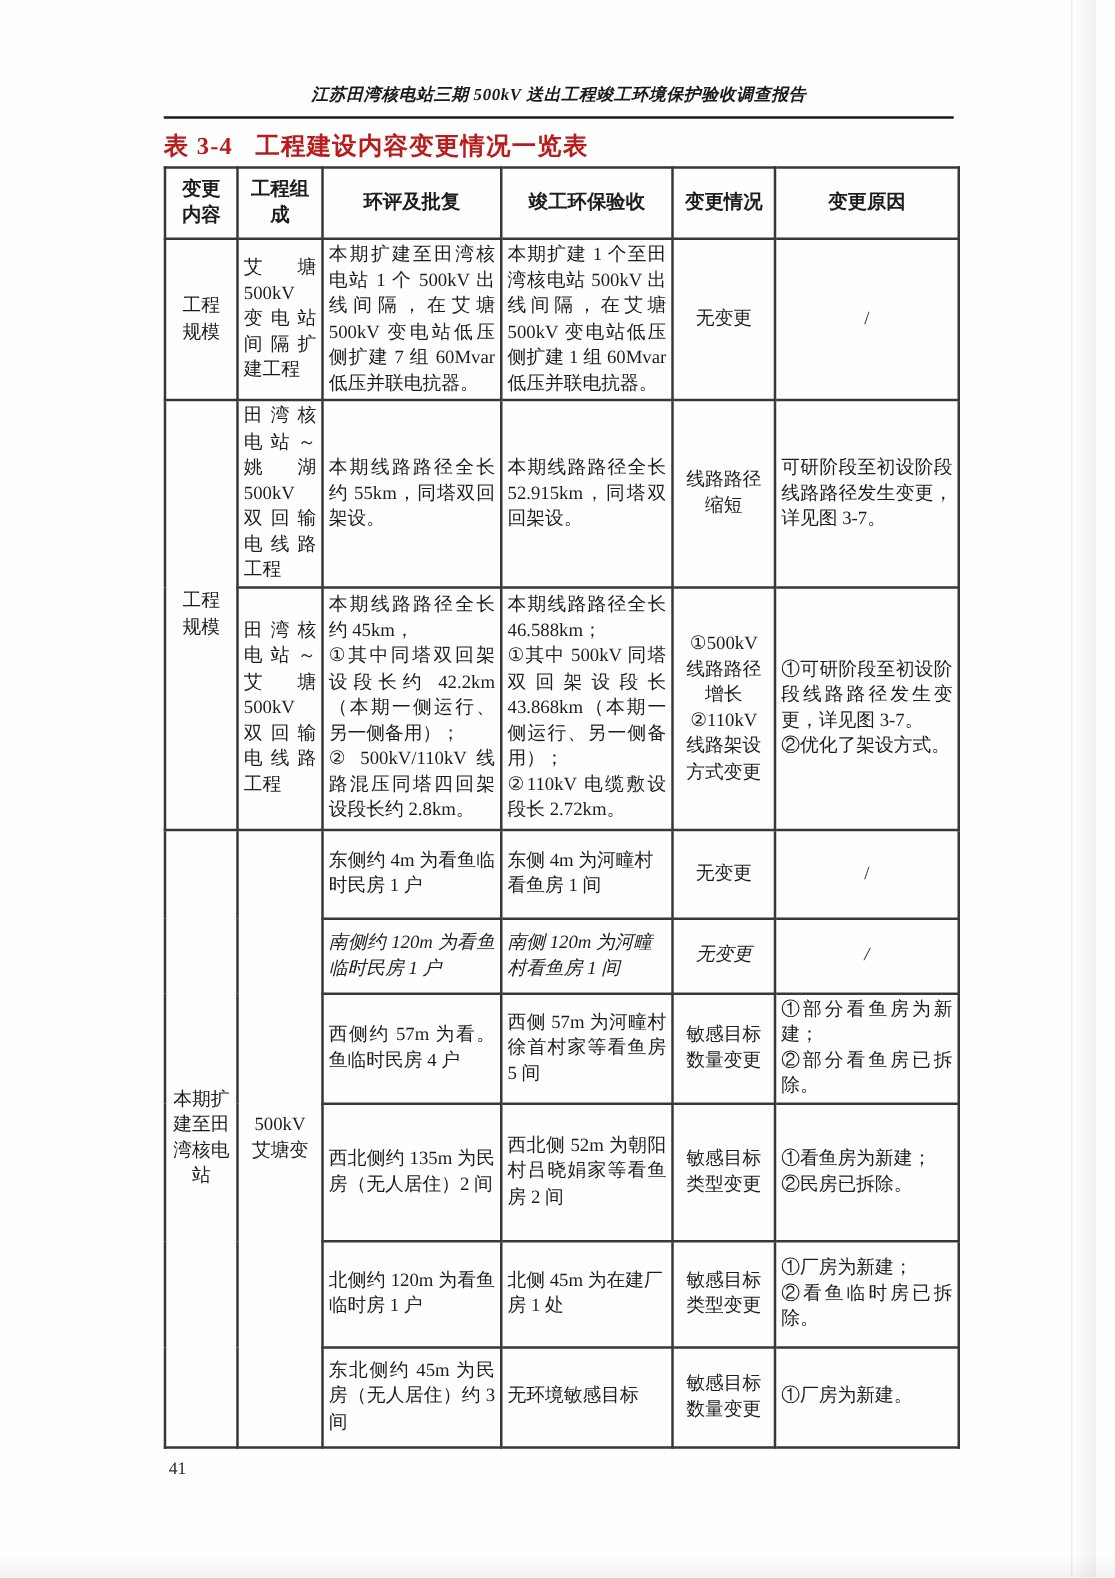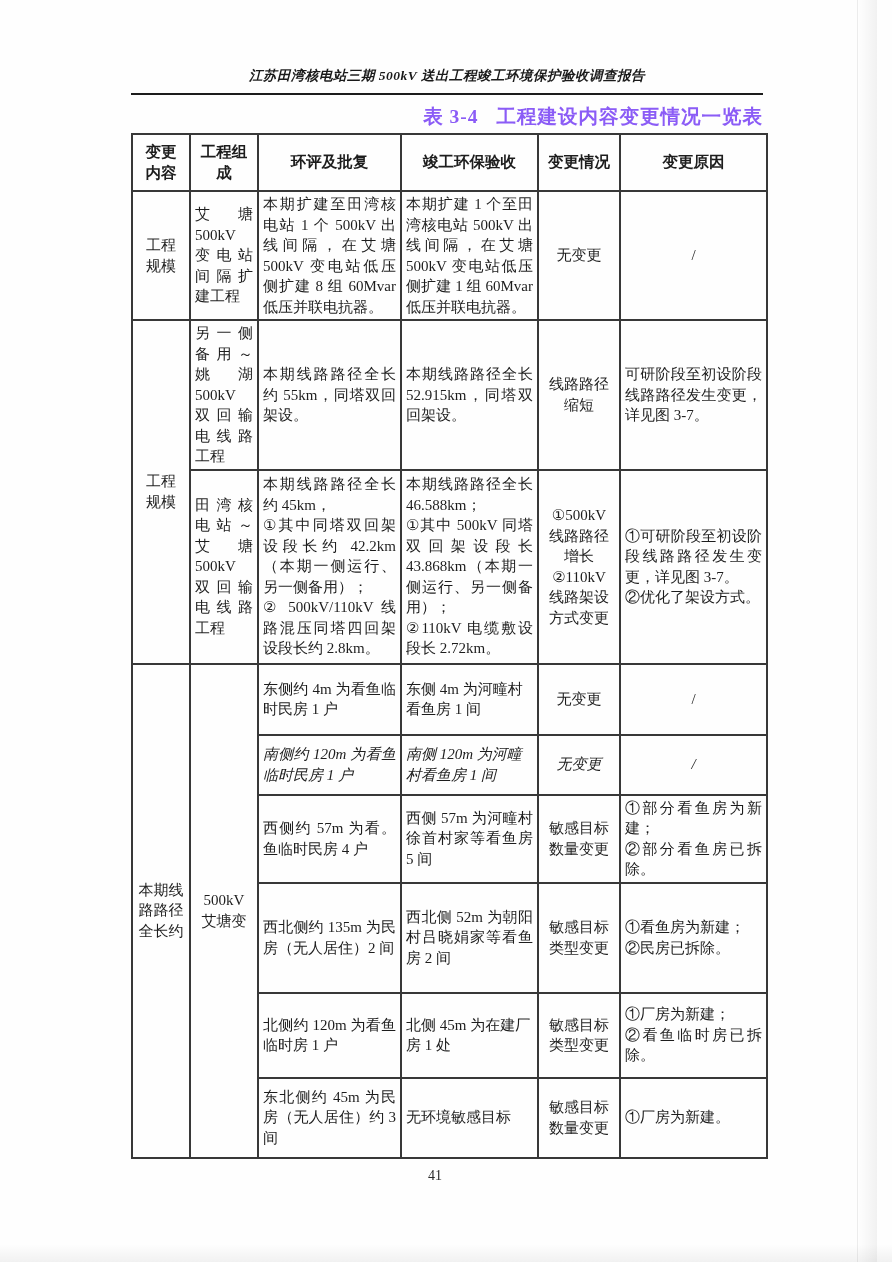--- a/index.html
+++ b/index.html
@@ -30,22 +30,22 @@
     letter-spacing:0.5px;
     color:#1a1a1a;
   }
   .head-rule {
     position:absolute; top:93px; left:131px; width:632px; height:0;
     border-top:2.5px solid #1c1c1c;
   }
 
   .table-title {
     position:absolute; top:103px; left:131px; width:632px;
-    text-align:right;
-    font-size:19.5px; font-weight:bold; color:#8b5cf6;
+    text-align:left;
+    font-size:19.5px; font-weight:bold; color:#b91c1c;
     letter-spacing:1px;
   }
   .table-title .gap { display:inline-block; width:18px; }
 
   table.change-table {
     position:absolute; top:133px; left:131px;
     width:635px;
     border-collapse:collapse;
     table-layout:fixed;
   }
@@ -70,22 +70,22 @@
   .change-table tbody tr:nth-child(6) { height:80px; }
   .change-table tbody tr:nth-child(7) { height:110px;font-family:Liberation Serif, serif; }
   .change-table tbody tr:nth-child(8) { height:85px; }
   .change-table tbody tr:nth-child(9) { height:80px; }
 
   td.c-center { text-align:center; }
   td.c-just   { text-align:justify; }
   td.c-left   { text-align:left; }
 
   .page-number {
-    position:absolute; top:1168px; left:119px; width:632px;
-    text-align:center; font-size:14px; color:#2a2a2a;
+    position:absolute; top:1168px; left:135px; width:632px;
+    text-align:left; font-size:14px; color:#2a2a2a;
   }
 </style>
 </head>
 <body>
 
 <div class="page">
 
   <div class="running-head">江苏田湾核电站三期 500kV 送出工程竣工环境保护验收调查报告</div>
   <div class="head-rule"></div>
 
@@ -109,29 +109,29 @@
         <th>竣工环保验收</th>
         <th>变更情况</th>
         <th>变更原因</th>
       </tr>
     </thead>
     <tbody>
       <tr>
         <td class="c-center">工程
 规模</td>
         <td class="c-just">艾塘500kV 变电站间隔扩建工程</td>
-        <td class="c-just">本期扩建至田湾核电站 1 个 500kV 出线间隔，在艾塘 500kV 变电站低压侧扩建 8 组 60Mvar 低压并联电抗器。</td>
+        <td class="c-just">本期扩建至田湾核电站 1 个 500kV 出线间隔，在艾塘 500kV 变电站低压侧扩建 7 组 60Mvar 低压并联电抗器。</td>
         <td class="c-just">本期扩建 1 个至田湾核电站 500kV 出线间隔，在艾塘 500kV 变电站低压侧扩建 1 组 60Mvar 低压并联电抗器。</td>
         <td class="c-center">无变更</td>
         <td class="c-center">/</td>
       </tr>
       <tr>
         <td class="c-center" rowspan="2">工程
 规模</td>
-        <td class="c-just">另一侧备用～姚湖500kV 双回输电线路工程</td>
+        <td class="c-just">田湾核电站～姚湖500kV 双回输电线路工程</td>
         <td class="c-just">本期线路路径全长约 55km，同塔双回架设。</td>
         <td class="c-just">本期线路路径全长 52.915km，同塔双回架设。</td>
         <td class="c-center">线路路径缩短</td>
         <td class="c-just">可研阶段至初设阶段线路路径发生变更，详见图 3-7。</td>
       </tr>
       <tr>
         <td class="c-just">田湾核电站～艾塘500kV 双回输电线路工程</td>
         <td class="c-just">本期线路路径全长约 45km，
 ①其中同塔双回架设段长约 42.2km（本期一侧运行、另一侧备用）；
 ② 500kV/110kV 线路混压同塔四回架设段长约 2.8km。</td>
@@ -139,21 +139,21 @@
 ①其中 500kV 同塔双回架设段长 43.868km（本期一侧运行、另一侧备用）；
 ②110kV 电缆敷设段长 2.72km。</td>
         <td class="c-center">①500kV
 线路路径增长
 ②110kV
 线路架设方式变更</td>
         <td class="c-just">①可研阶段至初设阶段线路路径发生变更，详见图 3-7。
 ②优化了架设方式。</td>
       </tr>
       <tr>
-        <td class="c-center" rowspan="6">本期线路路径全长约</td>
+        <td class="c-center" rowspan="6">本期扩建至田湾核电站</td>
         <td class="c-center" rowspan="6">500kV 艾塘变</td>
         <td class="c-just">东侧约 4m 为看鱼临时民房 1 户</td>
         <td class="c-left">东侧 4m 为河疃村看鱼房 1 间</td>
         <td class="c-center">无变更</td>
         <td class="c-center">/</td>
       </tr>
       <tr>
         <td class="c-just">南侧约 120m 为看鱼临时民房 1 户</td>
         <td class="c-left">南侧 120m 为河疃村看鱼房 1 间</td>
         <td class="c-center">无变更</td>

